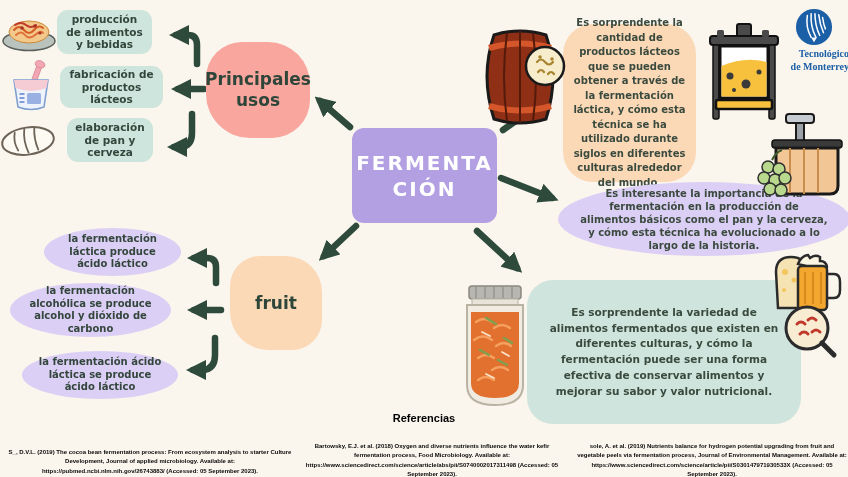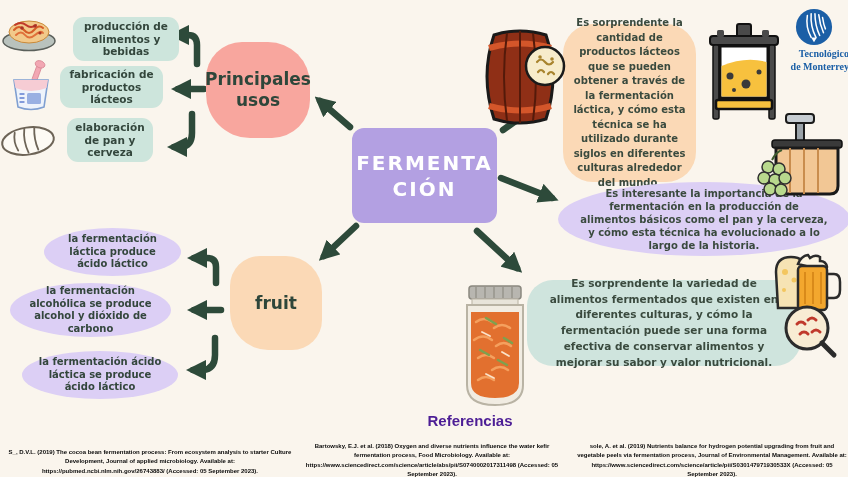--- a/index.html
+++ b/index.html
@@ -25,46 +25,46 @@
           border-radius:30px 36px 30px 38px; font-size:17px; }
   .center-node { left:352px; top:128px; width:145px; height:95px; background:#b3a0e2; border-radius:12px;
           display:flex; flex-direction:column; align-items:center; justify-content:center;
           color:#ffffff; font-weight:bold; font-size:20px; letter-spacing:2px; line-height:1.3;
           font-family:"DejaVu Sans", sans-serif; }
   .note { text-align:center; font-weight:600; color:#3a4a3e; display:flex; align-items:center; justify-content:center; }
   .note-dairy { left:563px; top:24px; width:133px; height:158px; background:#fbd9b6; border-radius:30px;
           font-size:10px; line-height:1.45; padding:8px 10px; }
   .note-breadbeer { left:558px; top:182px; width:292px; height:74px; background:#dccff5; border-radius:50%;
           font-size:10px; line-height:1.3; padding:6px 22px; }
-  .note-variety { left:527px; top:280px; width:274px; height:86px; background:#cfe4dd; border-radius:26px;
+  .note-variety { left:527px; top:280px; width:274px; height:144px; background:#cfe4dd; border-radius:26px;
           font-size:10.5px; line-height:1.5; padding:10px 16px; }
   .lell { background:#dccff5; border-radius:50%; display:flex; align-items:center; justify-content:center;
           text-align:center; font-size:10px; font-weight:600; line-height:1.25; padding:4px 12px; }
   .lell-1 { left:44px;  top:228px; width:137px; height:48px; }
   .lell-2 { left:10px;  top:283px; width:161px; height:54px; }
   .lell-3 { left:22px;  top:351px; width:156px; height:48px; }
-  .pos-b1 { left:57px; top:17px;  width:106px; height:44px;margin-left:16px; }
+  .pos-b1 { left:57px; top:10px;  width:95px; height:44px; }
   .pos-b2 { left:60px; top:66px;  width:103px; height:42px; }
   .pos-b3 { left:67px; top:118px; width:86px; height:44px;justify-content:flex-end; }
   .icon { pointer-events:none; }
   .icon svg { display:block; width:100%; height:100%; }
   .i-pasta  { left:2px;   top:12px;  width:55px; height:40px; }
   .i-yogurt { left:10px;  top:60px;  width:42px; height:52px; }
   .i-bread  { left:0px;   top:120px; width:57px; height:42px; }
   .i-barrel { left:474px; top:26px;  width:93px; height:102px; }
   .i-press  { left:704px; top:22px;  width:80px; height:102px; }
   .i-grape  { left:752px; top:112px; width:96px; height:88px; }
   .i-jar    { left:456px; top:282px; width:78px; height:128px; }
   .i-beer   { left:770px; top:242px; width:78px; height:130px; }
   .tec { left:779px; top:8px; width:70px; height:74px; text-align:right; }
   .tec svg { width:38px; height:38px; display:block; margin:0 auto; }
   .tec .tec-text { font-family:"Liberation Serif", serif; font-weight:bold; color:#1b5fa6;
           font-size:10px; line-height:1.1; margin-top:2px; }
-  .refs-heading { left:50%; top:412px; transform:translateX(-50%); font-size:15px; font-weight:bold;
-          color:#4c1d95; font-family:"Liberation Sans", sans-serif;margin-left:46px; }
+  .refs-heading { left:50%; top:412px; transform:translateX(-50%); font-size:11px; font-weight:bold;
+          color:#000000; font-family:"Liberation Sans", sans-serif; }
   .ref { font-size:6px; font-weight:bold; color:#0a0a0a; text-align:center; line-height:1.55;
           font-family:"Liberation Sans", sans-serif; }
   .ref-1 { left:8px;   top:448px; width:284px; }
   .ref-2 { left:296px; top:442px; width:272px; }
   .ref-3 { left:577px; top:442px; width:270px; }
   .arrow-layer { left:0; top:0; width:848px; height:477px; }
 </style>
 </head>
 <body>
 

